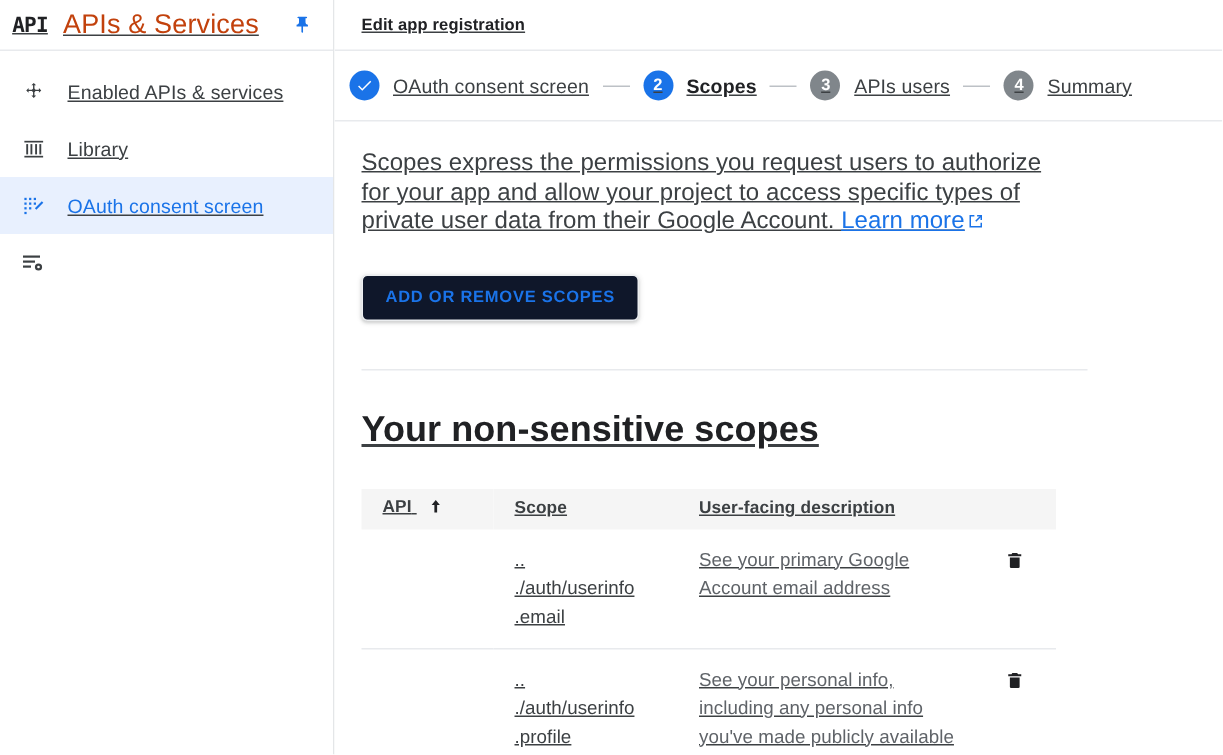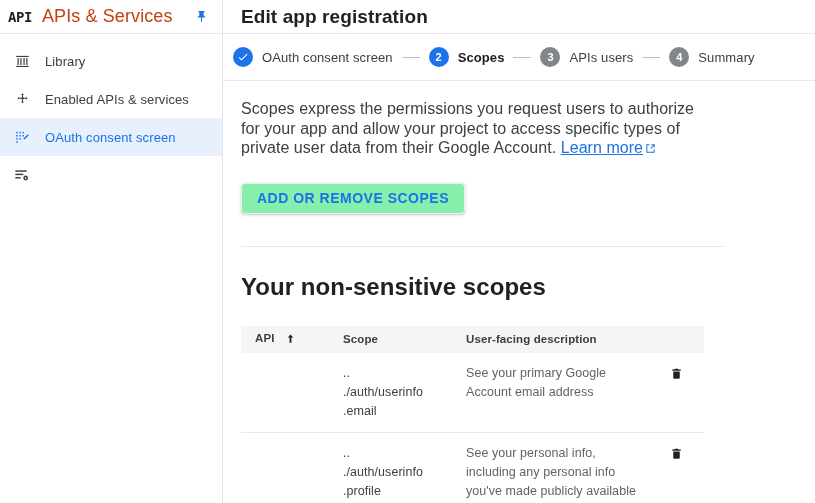--- a/index.html
+++ b/index.html
@@ -3,21 +3,21 @@
 <meta charset="utf-8">
 <style>
   * { box-sizing: border-box; margin: 0; padding: 0; }
   html, body {
     width: 815px; height: 503px;
     background: #ffffff;
     font-family: "Liberation Sans", sans-serif;
     overflow: hidden;
     color: #3c4043;
   }
-  .app { display: flex; width: 815px; height: 407px; }
+  .app { display: flex; width: 815px; height: 407px; text-decoration: underline; }
 
   
   .sidebar {
     width: 223px; height: 503px;
     background: #ffffff;
     border-right: 1px solid #e4e6e8;
     flex: 0 0 223px;
     position: relative;
   }
   .sidebar-header {
@@ -74,21 +74,21 @@
     position: relative;
     overflow: hidden;
   }
   .main-title-bar {
     height: 34px;
     display: flex; align-items: center;
     padding-left: 18px;
     border-bottom: 1px solid #e8eaed;
   }
   .main-title {
-    font-size: 19px;
+    font-size: 11px;
     color: #202124;
     letter-spacing: 0.1px;
     text-align: right;
   }
   .stepper {
     height: 47px;
     display: flex; align-items: center;
     padding-left: 10px;
     border-bottom: 1px solid #e8eaed;
   }
@@ -135,25 +135,25 @@
   }
   .ext-icon { display: inline-block; vertical-align: -1px; margin-left: 2px; }
 
   .btn-row { margin-top: 24px; }
   .btn-outline {
     display: inline-flex; align-items: center; justify-content: center;
     height: 31px;
     padding: 0 15px;
     border: 1px solid #eceef0;
     border-radius: 4px;
-    background: #86efac;
+    background: #0f172a;
     box-shadow: 0 1px 2px rgba(60,64,67,0.18), 0 1px 3px 1px rgba(60,64,67,0.08);
     color: #1a73e8;
     font-family: "Liberation Sans", sans-serif;
-    font-size: 14px;
+    font-size: 11px;
     font-weight: 700;
     letter-spacing: 0.5px;
     cursor: pointer;
   }
 
   .divider {
     width: 484px;
     height: 1px;
     background: #e8eaed;
     margin-top: 32px;
@@ -222,39 +222,39 @@
           <path d="M16 9V4h1c.55 0 1-.45 1-1s-.45-1-1-1H7c-.55 0-1 .45-1 1s.45 1 1 1h1v5c0 1.66-1.34 3-3 3v2h5.97v7l1 1 1-1v-7H19v-2c-1.66 0-3-1.34-3-3z"></path>
         </svg>
       </div>
     </div>
 
     <nav class="sidebar-nav">
 
       <div class="nav-item">
         <span class="nav-icon">
           <svg width="15" height="15" viewBox="0 0 24 24" fill="currentColor" aria-hidden="true">
+            <path d="M12 2L9.5 4.5h1.75v4.75H6.5V7.5L4 10l2.5 2.5v-1.75h4.75v4.75H9.5L12 18l2.5-2.5h-1.75v-4.75h4.75v1.75L20 10l-2.5-2.5v1.75h-4.75V4.5h1.75L12 2z"></path>
+            <circle cx="12" cy="10" r="1.9"></circle>
+          </svg>
+        </span>
+        <span class="nav-label">Enabled APIs &amp; services</span>
+      </div>
+
+      <div class="nav-item">
+        <span class="nav-icon">
+          <svg width="15" height="15" viewBox="0 0 24 24" fill="currentColor" aria-hidden="true">
             <rect x="2" y="3" width="20" height="1.8"></rect>
             <rect x="4" y="6.5" width="2" height="11"></rect>
             <rect x="8.5" y="6.5" width="2" height="11"></rect>
             <rect x="13.5" y="6.5" width="2" height="11"></rect>
             <rect x="18" y="6.5" width="2" height="11"></rect>
             <rect x="2" y="19" width="20" height="1.8"></rect>
           </svg>
         </span>
         <span class="nav-label">Library</span>
-      </div>
-
-      <div class="nav-item">
-        <span class="nav-icon">
-          <svg width="15" height="15" viewBox="0 0 24 24" fill="currentColor" aria-hidden="true">
-            <path d="M12 2L9.5 4.5h1.75v4.75H6.5V7.5L4 10l2.5 2.5v-1.75h4.75v4.75H9.5L12 18l2.5-2.5h-1.75v-4.75h4.75v1.75L20 10l-2.5-2.5v1.75h-4.75V4.5h1.75L12 2z"></path>
-            <circle cx="12" cy="10" r="1.9"></circle>
-          </svg>
-        </span>
-        <span class="nav-label">Enabled APIs &amp; services</span>
       </div>
 
 
       <div class="nav-item active">
         <span class="nav-icon">
           <svg width="15" height="15" viewBox="0 0 24 24" fill="currentColor" aria-hidden="true">
             <rect x="2" y="3" width="2.4" height="2.4"></rect>
             <rect x="2" y="8" width="2.4" height="2.4"></rect>
             <rect x="2" y="13" width="2.4" height="2.4"></rect>
             <rect x="2" y="18" width="2.4" height="2.4"></rect>

